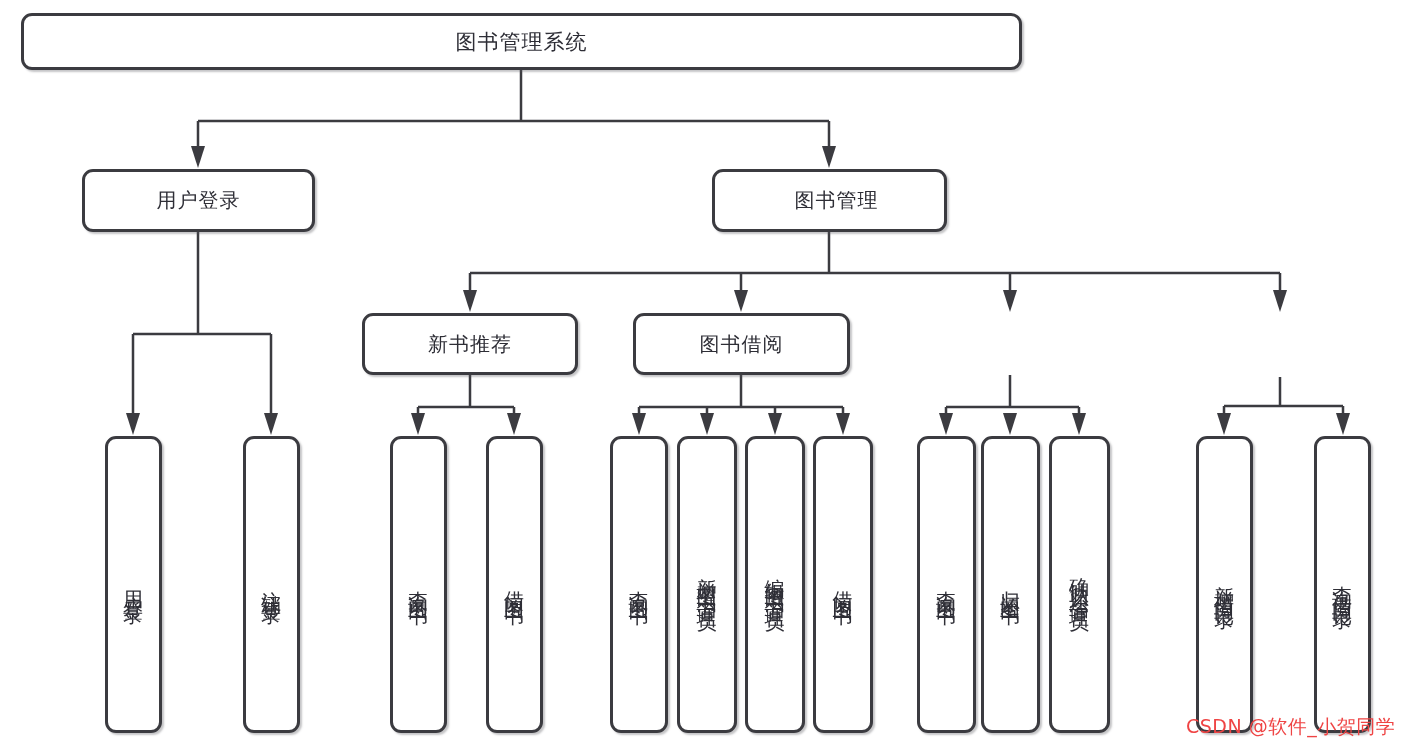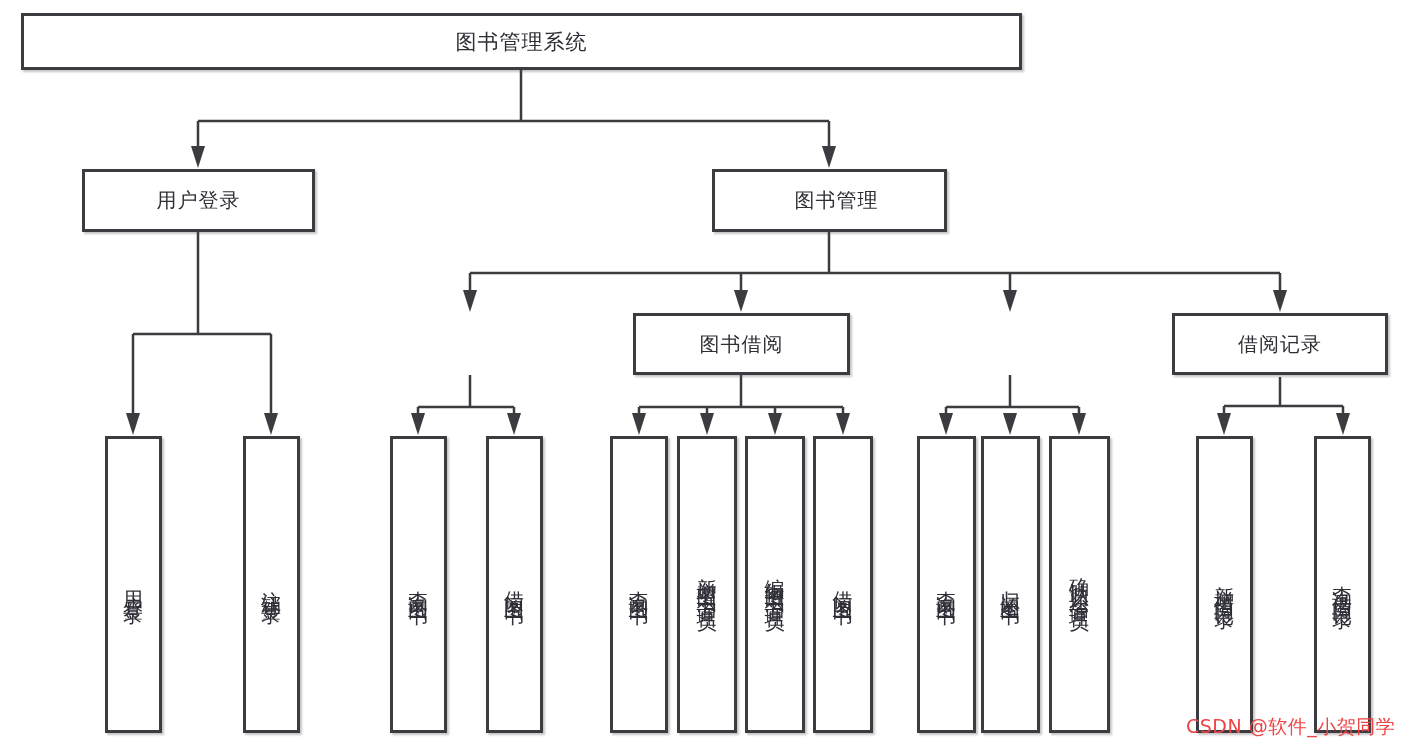--- a/index.html
+++ b/index.html
@@ -23,21 +23,21 @@
   .root-node{font-size:21px;}
   .v-node{
     writing-mode:vertical-rl;
     text-orientation:mixed;
     font-size:20px;
     letter-spacing:5px;
     line-height:1;
     white-space:nowrap;
   }
   svg.connectors{position:absolute;left:0;top:0;z-index:1;}
-  .node{z-index:2;}
+  .node{z-index:2;border-radius:11px;}
   .watermark{
     position:absolute;
     left:1186px;top:714px;
     font-size:19px;
     color:#ef4444;
     z-index:3;
     white-space:nowrap;
     letter-spacing:0.5px;
   }
   path.line{stroke:#3b3b40;stroke-width:2.5;fill:none;}
@@ -96,22 +96,22 @@
       <polygon class="arrow" points="1224,435 1217,413 1231,413"></polygon>
       <polygon class="arrow" points="1343,435 1336,413 1350,413"></polygon>
     </g>
   </svg>
 
   <div class="node h-node root-node" style="left:21px;top:13px;width:1001px;height:57px;">图书管理系统</div>
 
   <div class="node h-node" style="left:82px;top:169px;width:233px;height:63px;">用户登录</div>
   <div class="node h-node" style="left:712px;top:169px;width:235px;height:63px;padding-left:14px;">图书管理</div>
 
+  <div class="node h-node" style="left:362px;top:313px;width:216px;height:62px;">新书推荐</div>
   <div class="node h-node" style="left:633px;top:313px;width:217px;height:62px;">图书借阅</div>
-  <div class="node h-node" style="left:1172px;top:313px;width:216px;height:62px;">借阅记录</div>
 
   <div class="node v-node" style="left:105px;top:436px;width:57px;height:297px;">用户登录</div>
   <div class="node v-node" style="left:243px;top:436px;width:57px;height:297px;">注销登录</div>
 
   <div class="node v-node" style="left:390px;top:436px;width:57px;height:297px;">查询图书</div>
   <div class="node v-node" style="left:486px;top:436px;width:57px;height:297px;">借阅图书</div>
 
   <div class="node v-node" style="left:610px;top:436px;width:58px;height:297px;">查询图书</div>
   <div class="node v-node" style="left:677px;top:436px;width:60px;height:297px;">新增图书（管理员）</div>
   <div class="node v-node" style="left:745px;top:436px;width:60px;height:297px;">编辑图书（管理员）</div>

